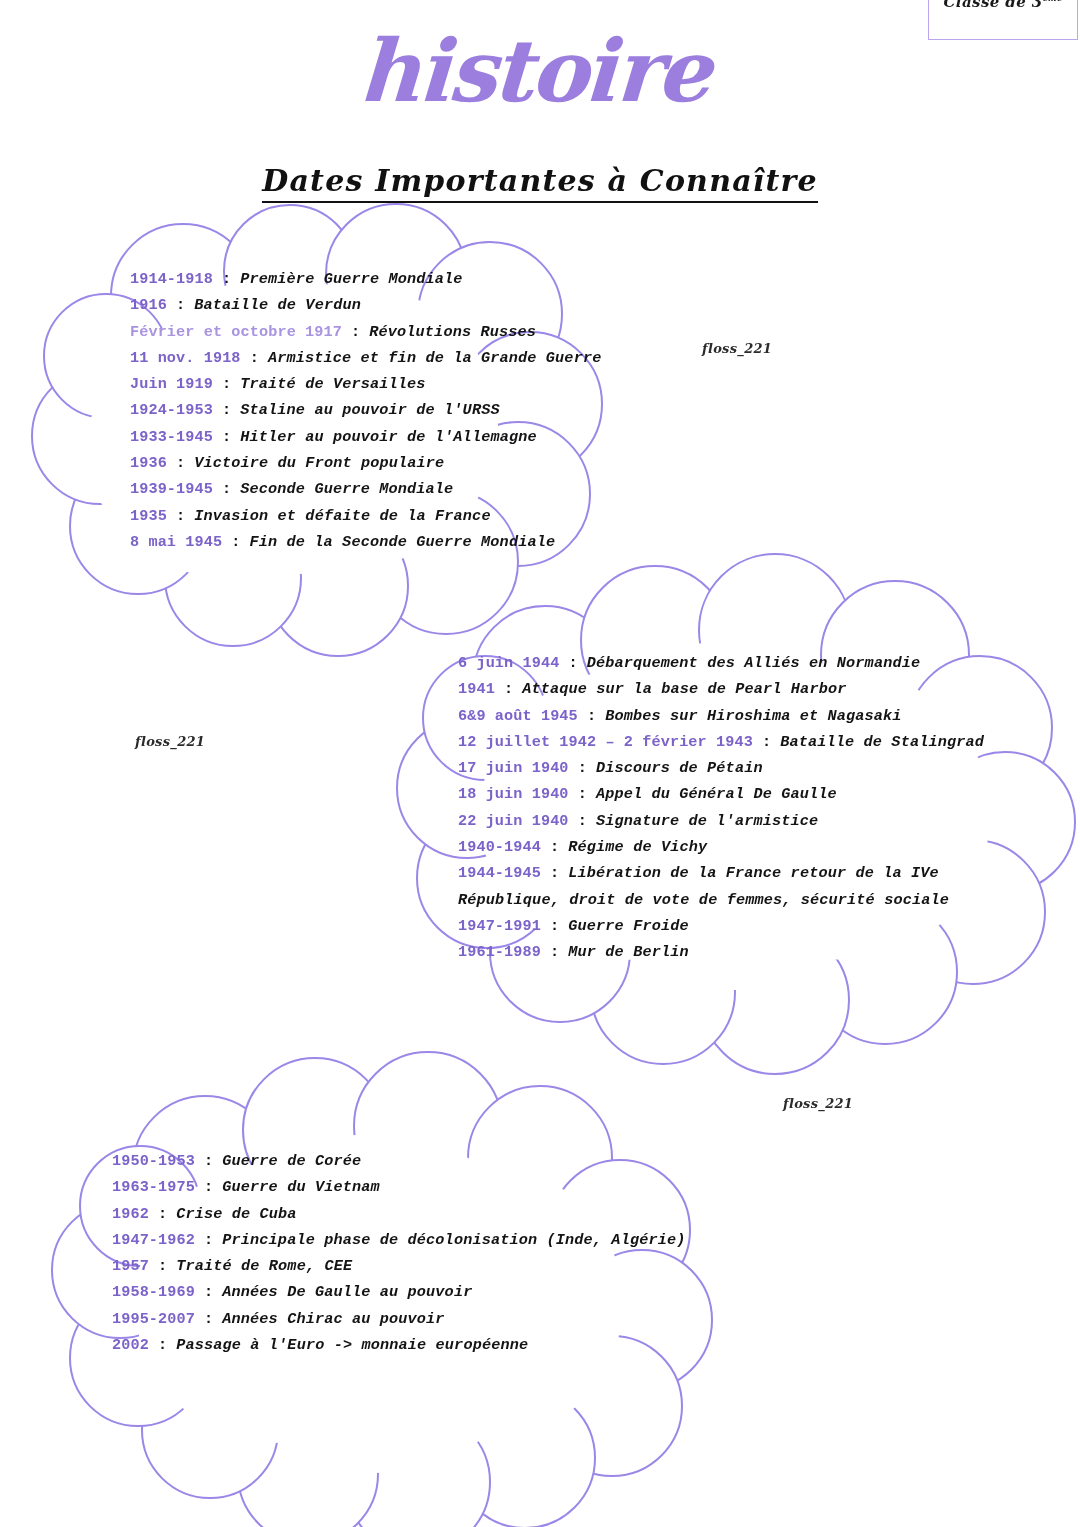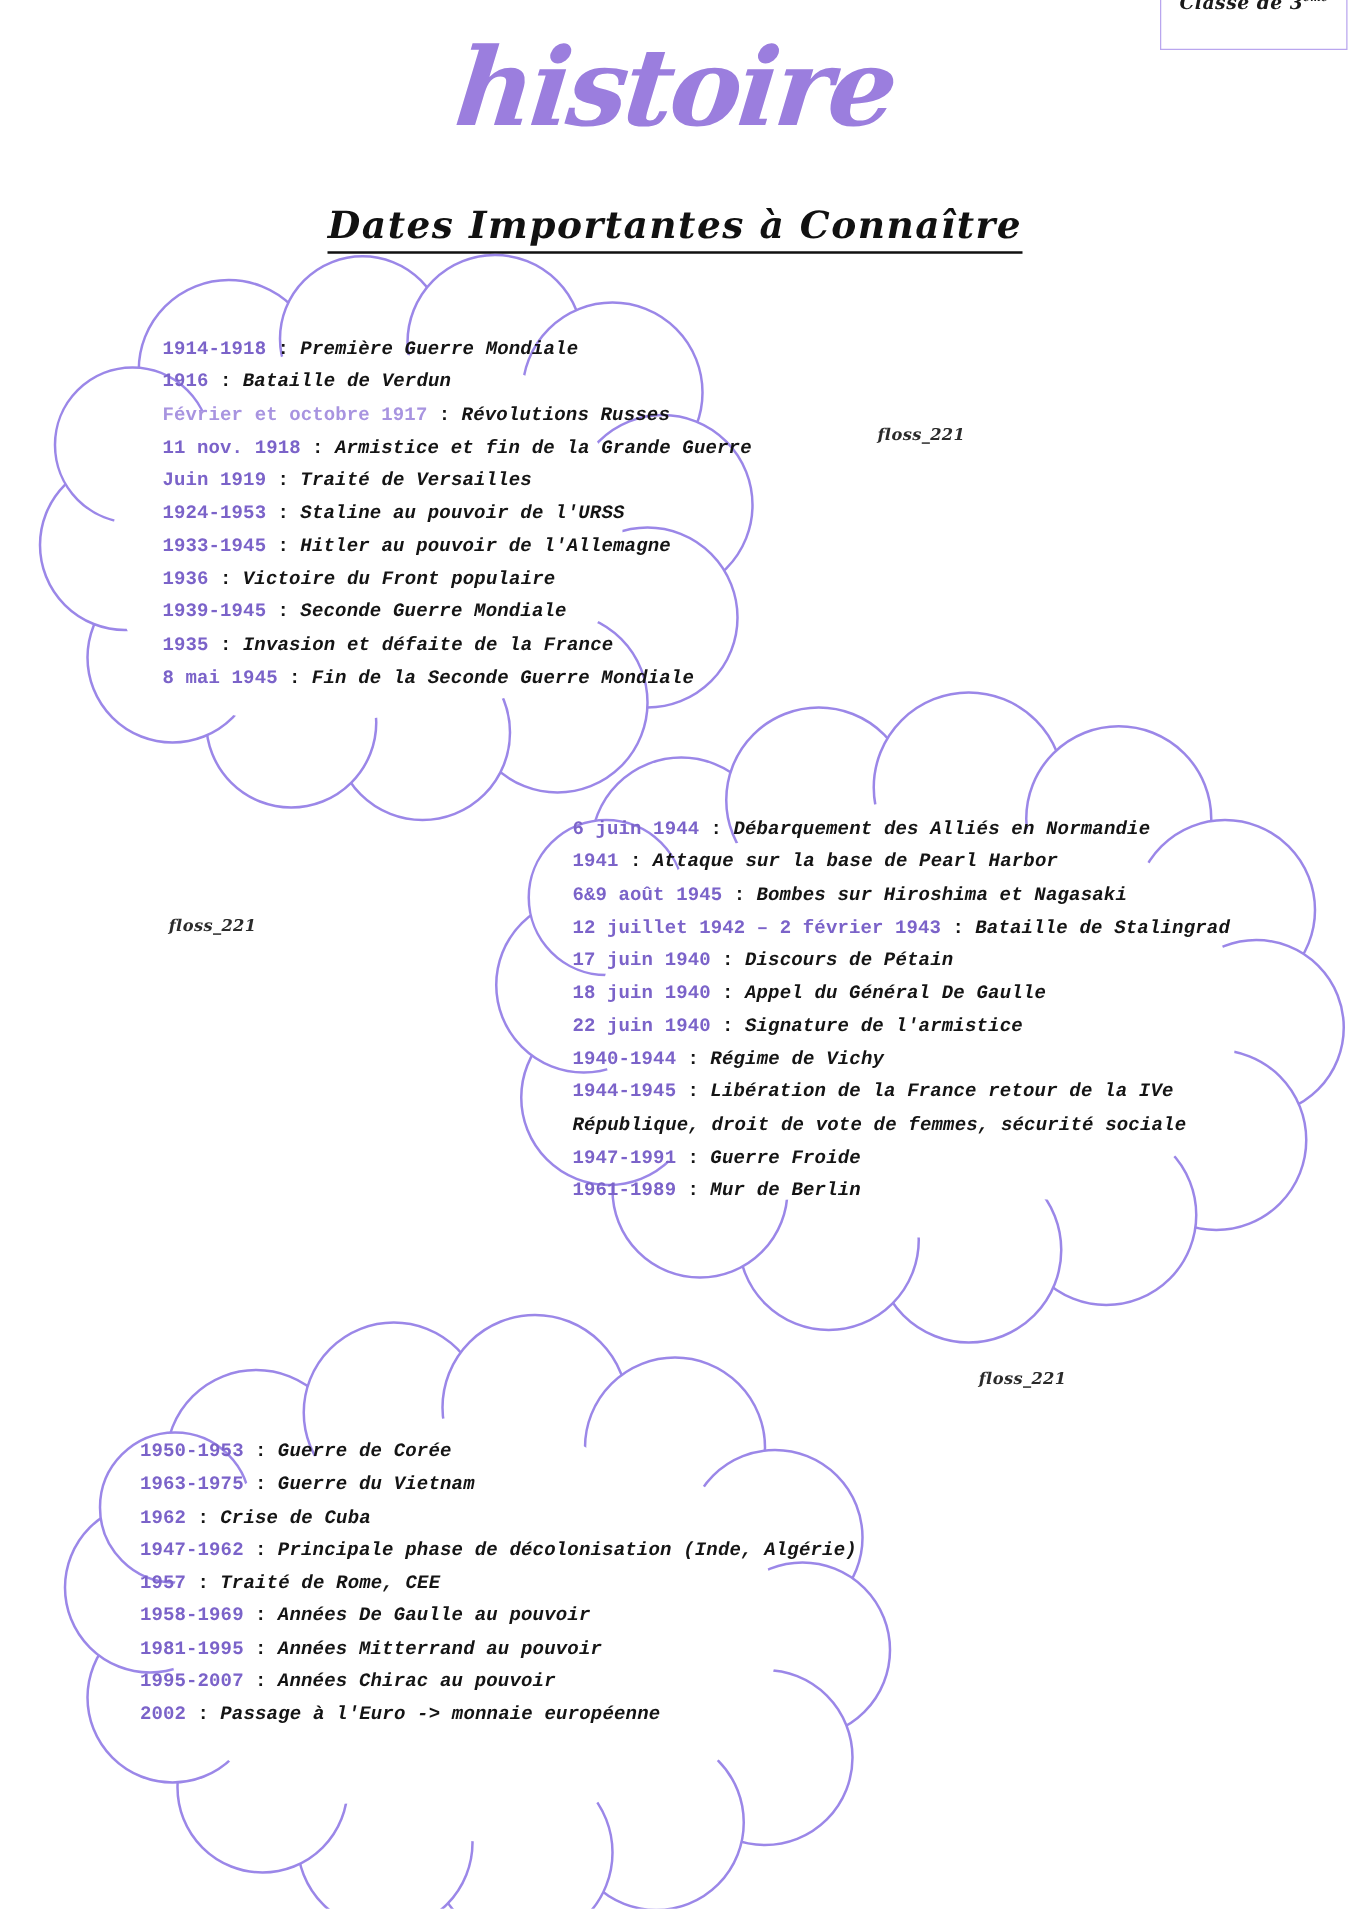--- a/index.html
+++ b/index.html
@@ -257,21 +257,20 @@
       <circle cx="465" cy="245" r="138" class="fillmask"></circle>
     </g>
   </svg>
   <div class="cloud-text" style="left:92px; top:90px; width:560px;">
       <span class="ln"><span class="d">1950-1953</span><span class="sep"> : </span><span class="t">Guerre de Corée</span></span>
       <span class="ln"><span class="d">1963-1975</span><span class="sep"> : </span><span class="t">Guerre du Vietnam</span></span>
       <span class="ln"><span class="d">1962</span><span class="sep"> : </span><span class="t">Crise de Cuba</span></span>
       <span class="ln"><span class="d">1947-1962</span><span class="sep"> : </span><span class="t">Principale phase de décolonisation (Inde, Algérie)</span></span>
       <span class="ln"><span class="d">1957</span><span class="sep"> : </span><span class="t">Traité de Rome, CEE</span></span>
       <span class="ln"><span class="d">1958-1969</span><span class="sep"> : </span><span class="t">Années De Gaulle au pouvoir</span></span>
-      <span class="ln"><span class="d">1981-1995</span><span class="sep"> : </span><span class="t">Années Mitterrand au pouvoir</span></span>
       <span class="ln"><span class="d">1995-2007</span><span class="sep"> : </span><span class="t">Années Chirac au pouvoir</span></span>
       <span class="ln"><span class="d">2002</span><span class="sep"> : </span><span class="t">Passage à l'Euro -&gt; monnaie européenne</span></span>
     </div>
 </div>
 
 <div class="watermark" style="left: 702px; top: 341px;">floss_221</div>
 <div class="watermark" style="left: 135px; top: 734px;">floss_221</div>
 <div class="watermark" style="left: 783px; top: 1096px;">floss_221</div>
 
 </body></html>

